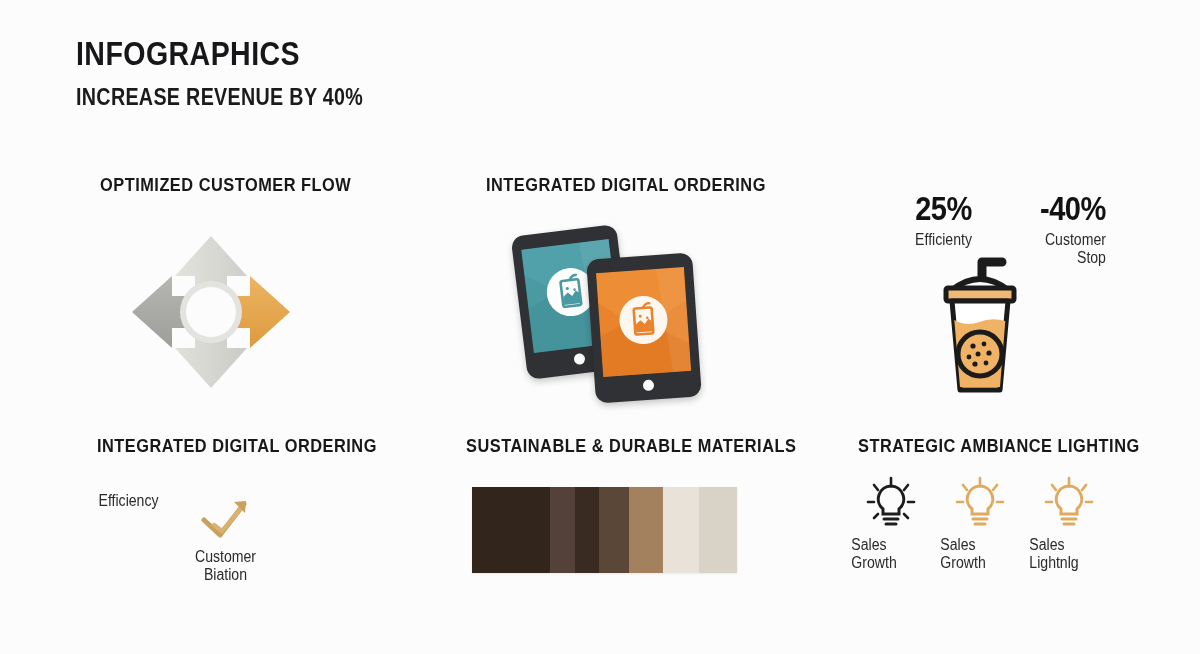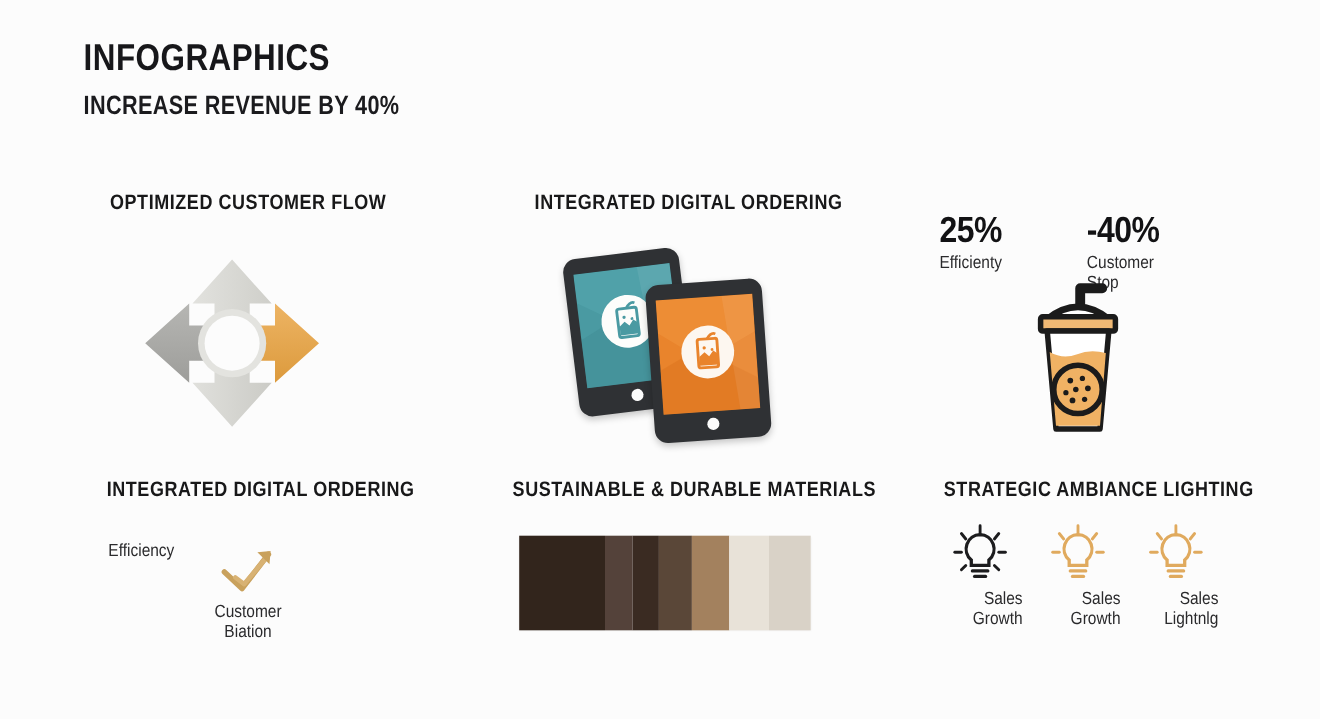--- a/index.html
+++ b/index.html
@@ -98,25 +98,25 @@
 
   
   .bl-stats { position:absolute; left:80px; top:492px; width:290px;
               display:flex; align-items:flex-start; }
   .bl-item { width:97px; text-align:center; }
   .bl-icon { height:56px; display:flex; align-items:center; justify-content:center; }
   .bl-num { padding-top:10px; }
 
   
   .rt-stats { position:absolute; left:846px; top:192px; width:268px; display:flex; }
-  .rt-item { width:134px; text-align:left; }
+  .rt-item { width:134px; text-align:right; }
 
   
   .bulbs { position:absolute; left:846px; top:474px; width:268px; display:flex; }
-  .bulb-item { width:89px; text-align:right; }
+  .bulb-item { width:89px; text-align:left; }
   .bulb-ic { height:58px; display:flex; align-items:center; justify-content:center; }
   .bulb-cap { margin-top:4px; }
 </style>
 </head>
 <body>
 
 <div class="stage">
 
   <div class="hdr">
     <div class="hdr-title">INFOGRAPHICS</div>

